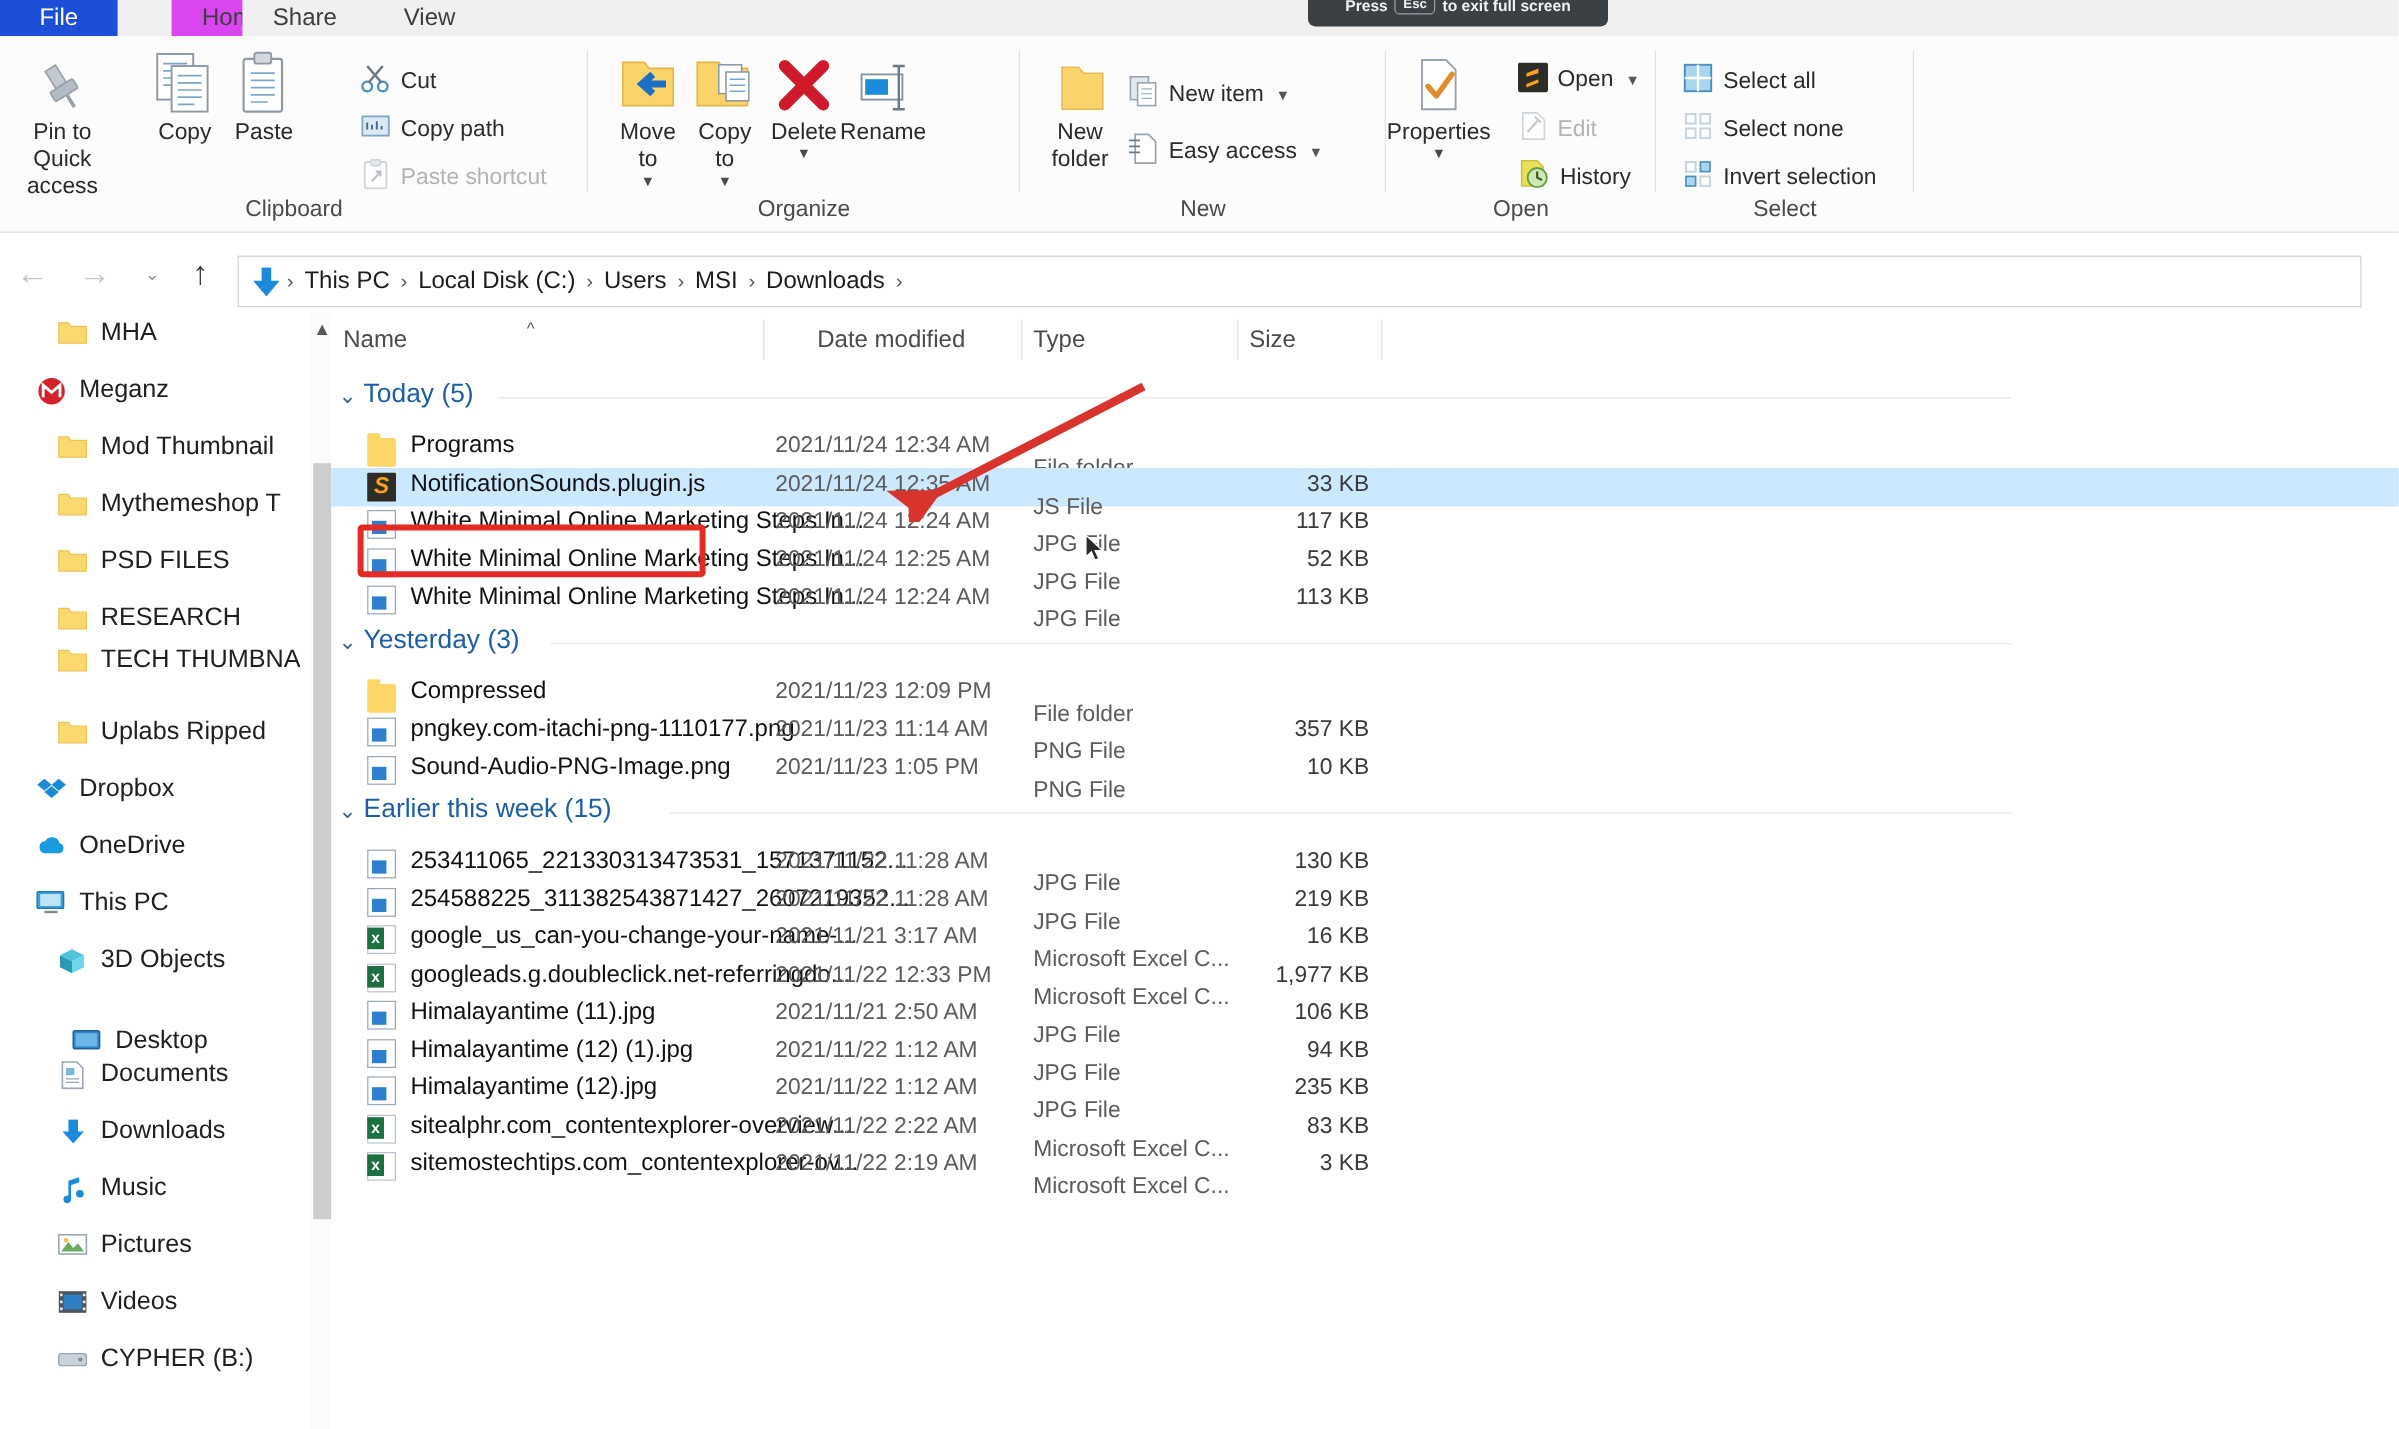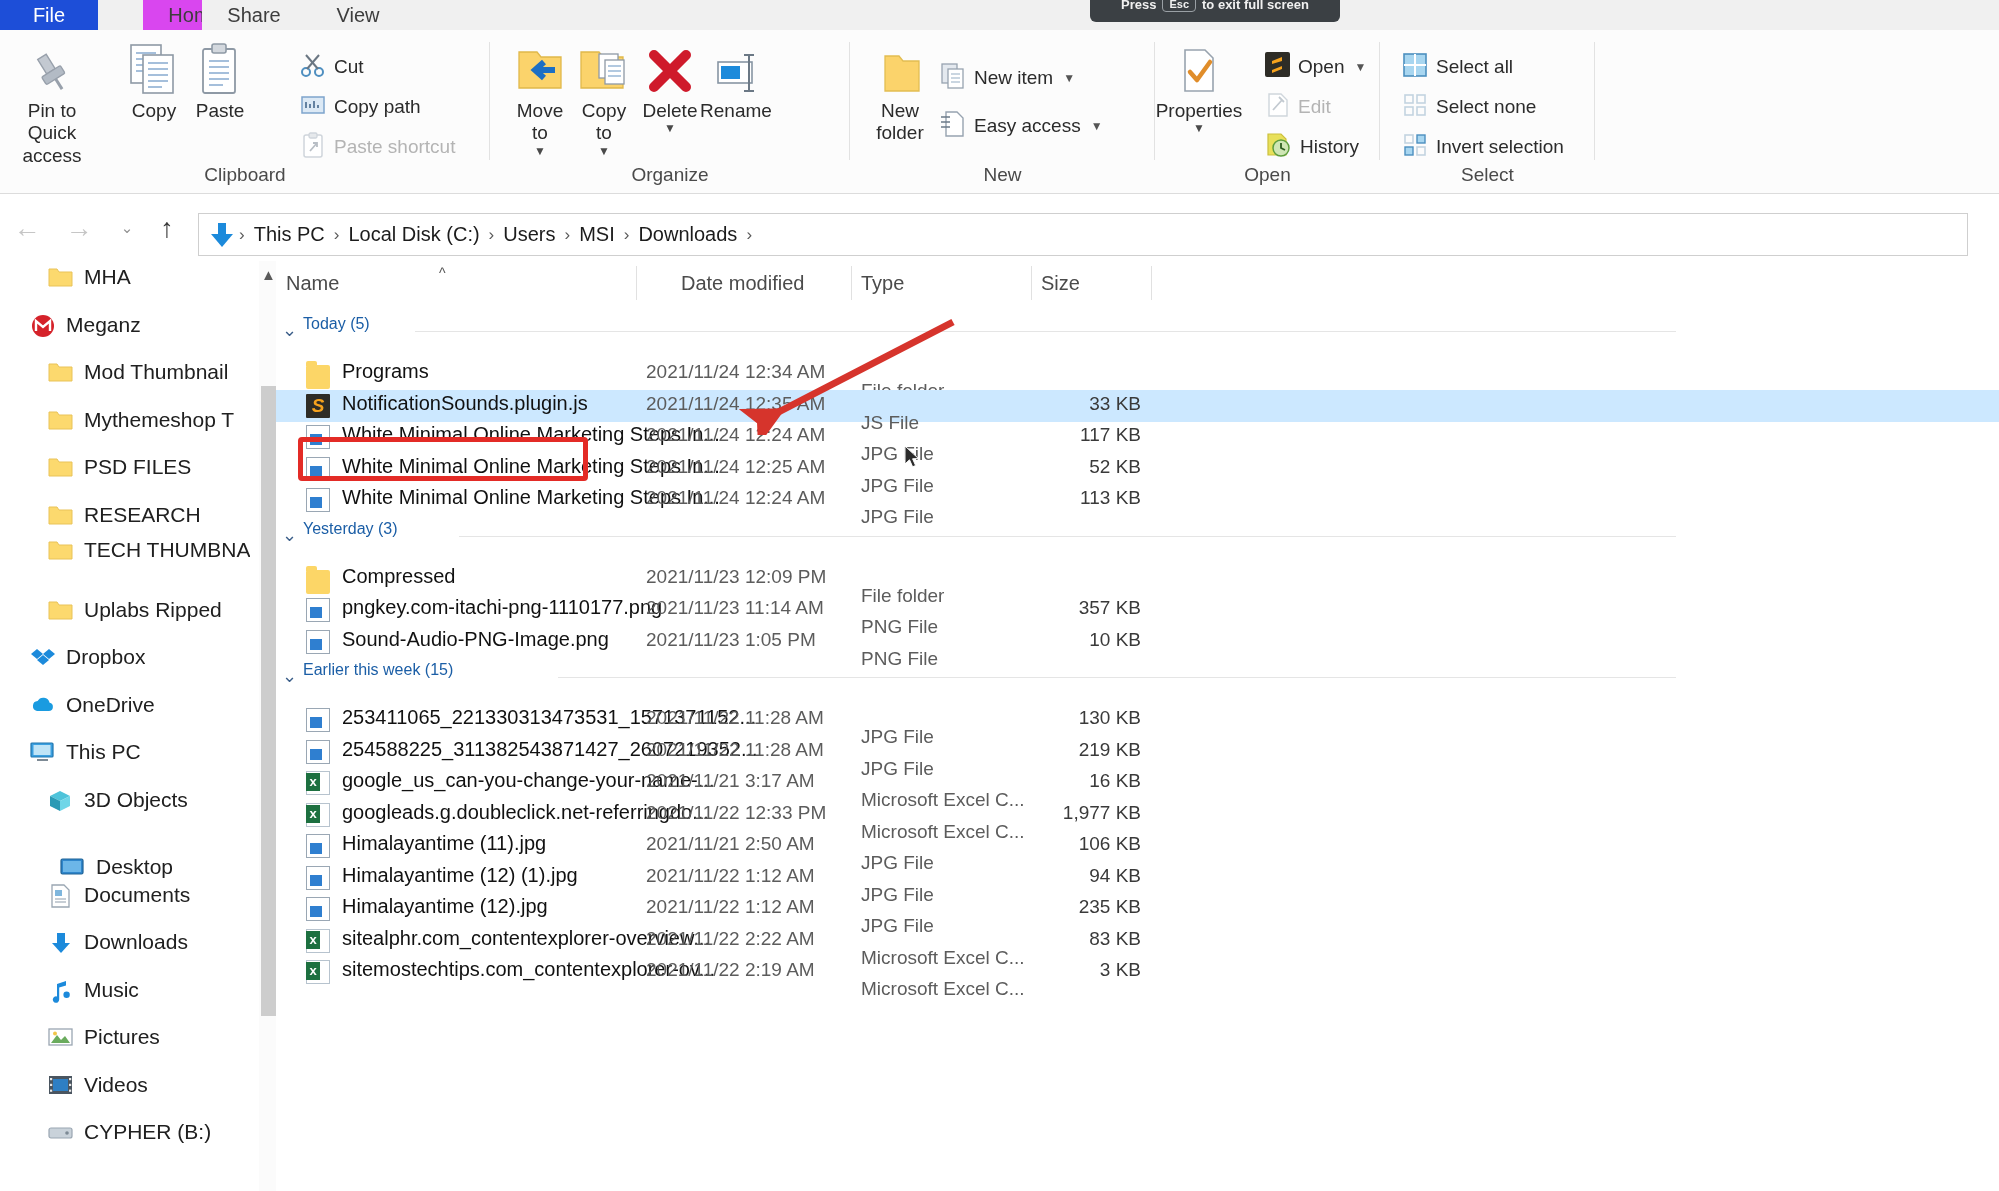--- a/index.html
+++ b/index.html
@@ -127,21 +127,21 @@
     font-size:20px; color:#4b4b4b; padding-left:10px; cursor:default;
   }
   .colhead .chsep { position:absolute; top:5px; width:1px; height:34px; background:#e1e1e1; }
   .sortcaret { position:absolute; top:4px; left:163px; font-size:14px; color:#555; }
 
   .grouphdr { position:absolute; left:0; width:1723px; height:42px; }
   .grouphdr .gchev {
     position:absolute; left:6px; top:8px; font-size:18px; color:#3c5f8a;
   }
   .grouphdr .gtext {
-    position:absolute; left:27px; top:4px; font-size:16px; color:#1b5ea6;
+    position:absolute; left:27px; top:4px; font-size:22px; color:#1b5ea6;
     white-space:nowrap;
   }
   .grouphdr .grule {
     position:absolute; top:20px; height:1px; background:#e5e5e5;
   }
 
   .frow {
     position:absolute; left:0; width:1723px; height:32px; cursor:default;
   }
   .frow.sel { background:#cce8ff; }

